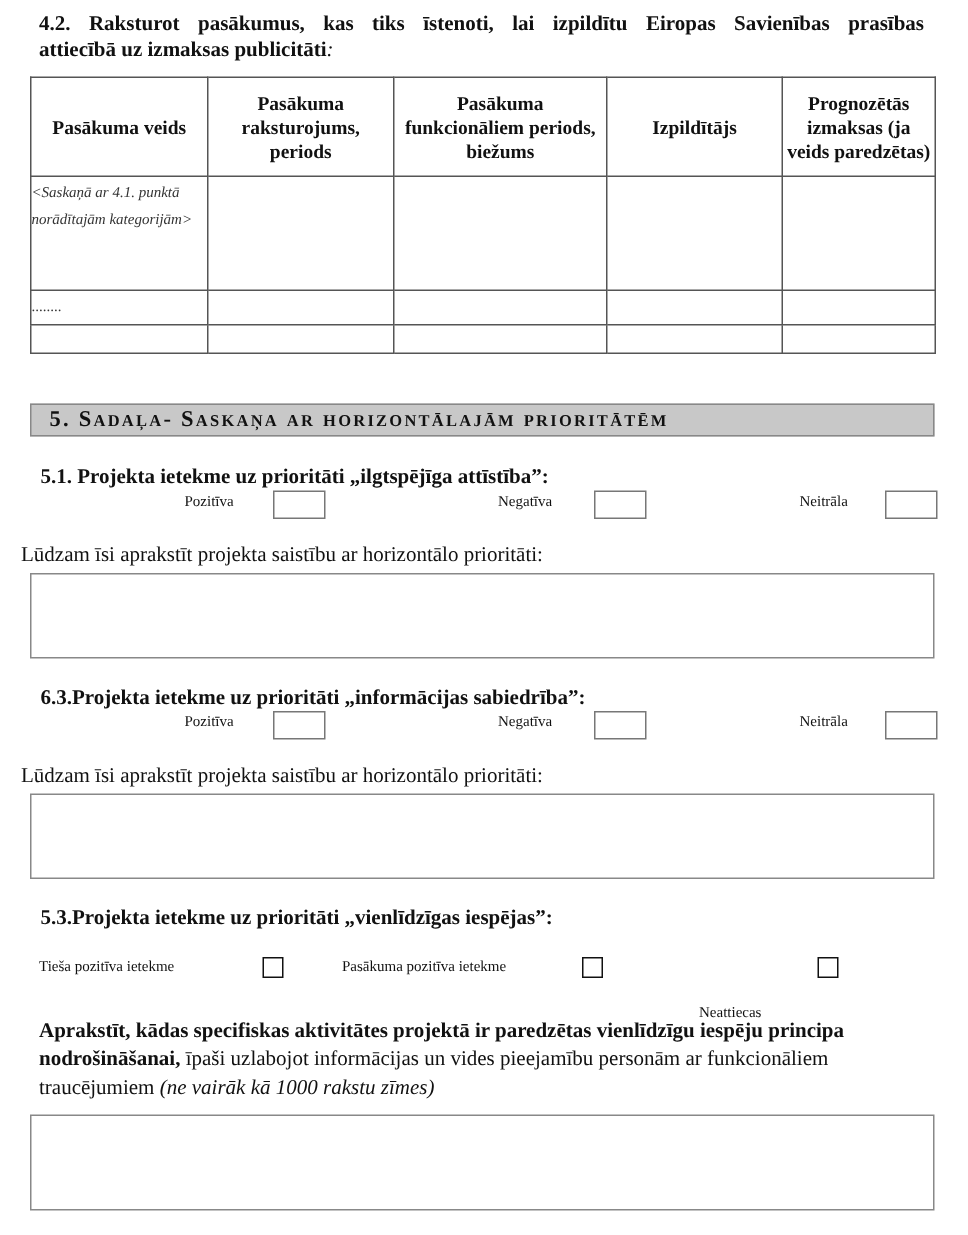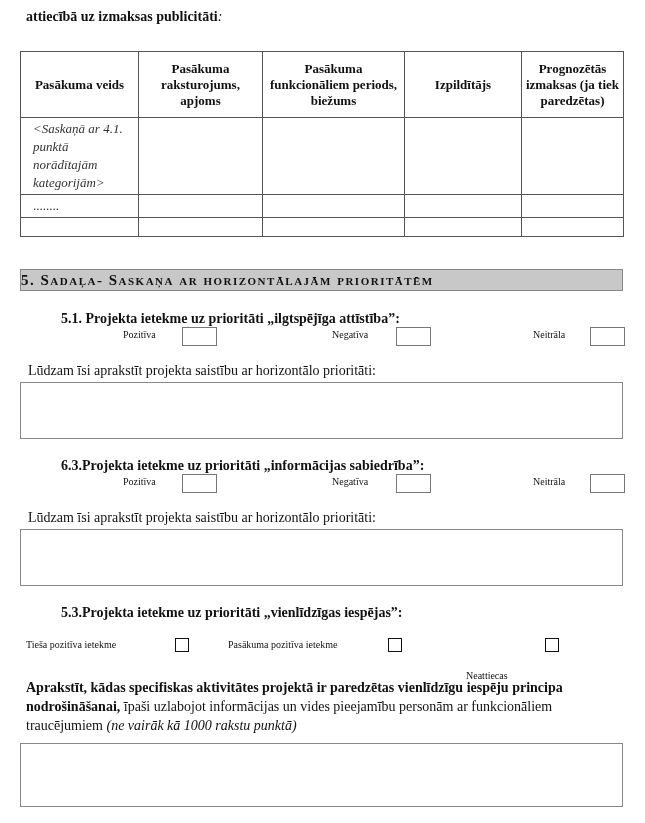--- a/index.html
+++ b/index.html
@@ -10,59 +10,60 @@
   .ital { font-style: italic; }
 
   
   #h42 { left: 26px; top: 8px; width: 590px; line-height: 17px; font-weight: bold; font-size: 14px; text-align: justify; }
   #h42 .l1 { display: block; text-align: justify; text-align-last: justify; }
 
   
   #pub-table { position: absolute; left: 20px; top: 51px; width: 603px; border-collapse: collapse; table-layout: fixed; }
   #pub-table td, #pub-table th { border: 1px solid #555; vertical-align: middle; font-size: 13px; }
   #pub-table th { font-weight: bold; text-align: center; line-height: 16px; height: 66px; padding: 0 2px; }
-  #pub-table td.c1 { font-style: italic; color: #333; font-size: 13px; line-height: 18px; padding: 2px 12px; vertical-align: top; }
+  #pub-table td.c1 { font-style: italic; color: #333; font-size: 10px; line-height: 18px; padding: 2px 0; vertical-align: top; }
   #pub-table tr.r1 td { height: 76px; }
   #pub-table tr.r2 td { height: 20px; }
   #pub-table tr.r3 td { height: 19px; }
 
   
-  #sec5 { left: 20px; top: 269px; width: 603px; height: 22px; background: #c8c8c8; border: 1px solid #888; padding-left: 0; line-height: 20px; font-weight: bold; font-size: 15px; letter-spacing: 1.5px; font-variant: small-caps; }
+  #sec5 { left: 20px; top: 269px; width: 603px; height: 22px; background: #c8c8c8; border: 1px solid #888; padding-left: 12px; line-height: 20px; font-weight: bold; font-size: 15px; letter-spacing: 1.5px; font-variant: small-caps; }
 
-  .qtitle { left: 27px; font-weight: bold; font-size: 14px; margin-left: 34px; }
+  .qtitle { left: 27px; font-weight: bold; font-size: 14px; }
   .opt { font-size: 10px; }
   .box { width: 35px; height: 19px; border: 1px solid #777; background: #fff; }
   .cbox { width: 14px; height: 14px; border: 1.5px solid #111; background: #fff; }
-  .lbl { left: 28px; font-size: 14px; }
+  .lbl { left: 14px; font-size: 14px; }
   .ta { left: 20px; width: 603px; border: 1px solid #888; background: #fff; }
 
   #desc53 { left: 26px; top: 678px; width: 590px; font-size: 14px; line-height: 19px; }
 </style>
 </head>
 <body>
 
 <div id="h42" class="abs">
+  <span class="l1">4.2. Raksturot pasākumus, kas tiks īstenoti, lai izpildītu Eiropas Savienības prasības</span>
   <span>attiecībā uz izmaksas publicitāti</span><span class="ital" style="font-weight:normal">:</span>
 </div>
 
 <table id="pub-table">
   <colgroup>
     <col style="width:118px">
       <col style="width:124px">
       <col style="width:142px">
       <col style="width:117px">
       <col style="width:102px">
   </colgroup>
   <tbody>
       <tr>
     <th>Pasākuma veids</th>
-    <th>Pasākuma raksturojums, apjoms</th>
+    <th>Pasākuma raksturojums, periods</th>
     <th>Pasākuma funkcionāliem periods, biežums</th>
     <th>Izpildītājs</th>
-    <th>Prognozētās izmaksas (ja tiek paredzētas)</th>
+    <th>Prognozētās izmaksas (ja veids paredzētas)</th>
   </tr>
   <tr class="r1">
     <td class="c1">&lt;Saskaņā ar 4.1. punktā norādītajām kategorijām&gt;</td>
     <td></td>
     <td></td>
     <td></td>
     <td></td>
   </tr>
   <tr class="r2">
     <td class="c1" style="font-style:normal;letter-spacing:0">........</td>
@@ -107,15 +108,15 @@
 
 <div class="abs qtitle" style="top:605px">5.3.Projekta ietekme uz prioritāti „vienlīdzīgas iespējas”:</div>
 <span class="abs opt" style="left:26px; top:639px">Tieša pozitīva ietekme</span>
 <div class="abs cbox" style="left:175px; top:638px"></div>
 <span class="abs opt" style="left:228px; top:639px">Pasākuma pozitīva ietekme</span>
 <div class="abs cbox" style="left:388px; top:638px"></div>
 <span class="abs opt" style="left:466px; top:670px">Neattiecas</span>
 <div class="abs cbox" style="left:545px; top:638px"></div>
 
 <div id="desc53" class="abs">
-  <span class="bold">Aprakstīt, kādas specifiskas aktivitātes projektā ir paredzētas vienlīdzīgu iespēju principa nodrošināšanai,</span><span> īpaši uzlabojot informācijas un vides pieejamību personām ar funkcionāliem traucējumiem </span><span class="ital">(ne vairāk kā 1000 rakstu punktā)</span>
+  <span class="bold">Aprakstīt, kādas specifiskas aktivitātes projektā ir paredzētas vienlīdzīgu iespēju principa nodrošināšanai,</span><span> īpaši uzlabojot informācijas un vides pieejamību personām ar funkcionāliem traucējumiem </span><span class="ital">(ne vairāk kā 1000 rakstu zīmes)</span>
 </div>
 <div class="abs ta" style="top:743px; height:64px"></div>
 
 </body></html>

